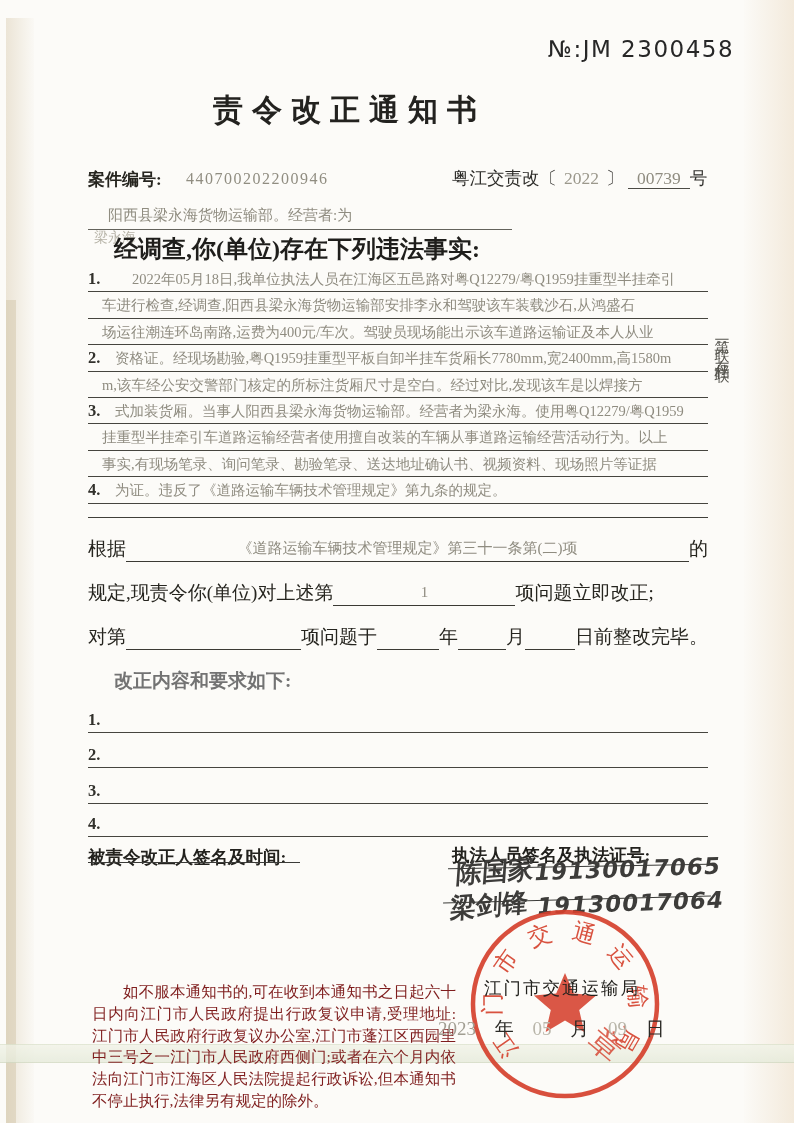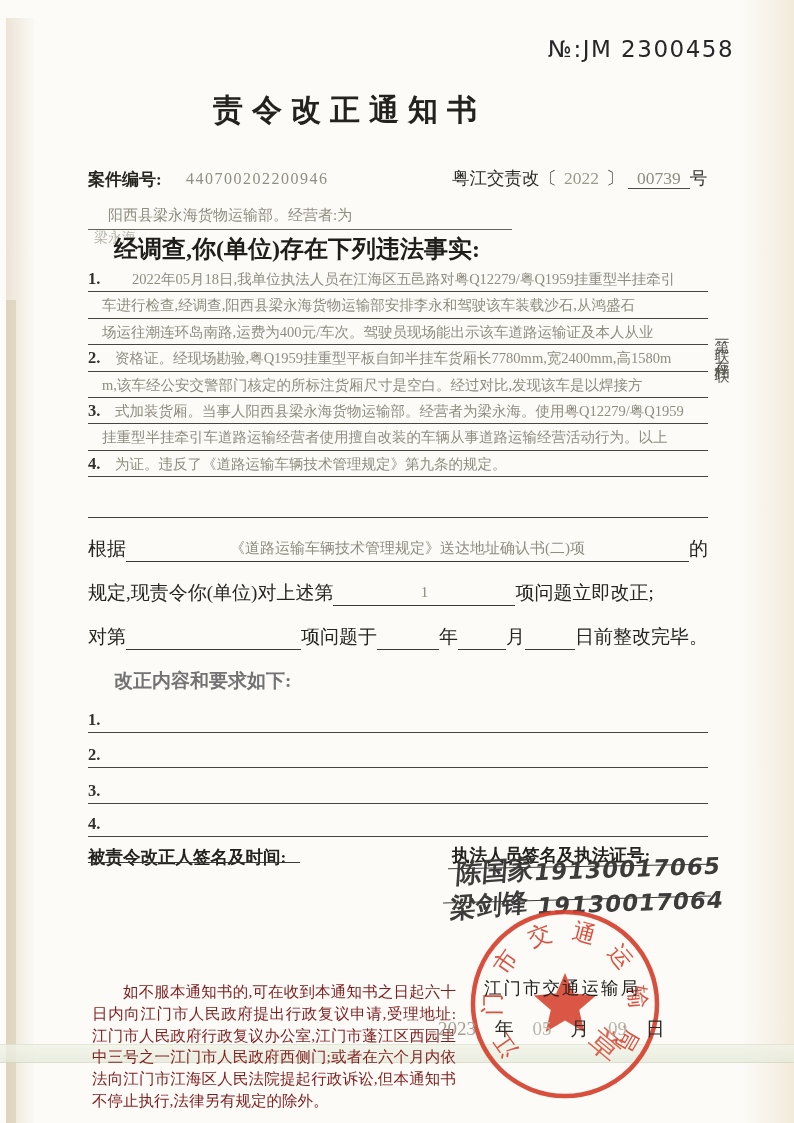--- a/index.html
+++ b/index.html
@@ -81,28 +81,29 @@
   <div class="intro">经调查,你(单位)存在下列违法事实:</div>
 
   <div class="facts">
     <div class="frow first"><span class="fnum">1.</span><span>2022年05月18日,我单位执法人员在江海区五邑路对粤Q12279/粤Q1959挂重型半挂牵引</span></div>
     <div class="frow"><span>车进行检查,经调查,阳西县梁永海货物运输部安排李永和驾驶该车装载沙石,从鸿盛石</span></div>
     <div class="frow"><span>场运往潮连环岛南路,运费为400元/车次。驾驶员现场能出示该车道路运输证及本人从业</span></div>
     <div class="frow numbered"><span class="fnum">2.</span><span>资格证。经现场勘验,粤Q1959挂重型平板自卸半挂车货厢长7780mm,宽2400mm,高1580m</span></div>
     <div class="frow"><span>m,该车经公安交警部门核定的所标注货厢尺寸是空白。经过对比,发现该车是以焊接方</span></div>
     <div class="frow numbered"><span class="fnum">3.</span><span>式加装货厢。当事人阳西县梁永海货物运输部。经营者为梁永海。使用粤Q12279/粤Q1959</span></div>
     <div class="frow"><span>挂重型半挂牵引车道路运输经营者使用擅自改装的车辆从事道路运输经营活动行为。以上</span></div>
+    <div class="frow"><span>事实,有现场笔录、询问笔录、勘验笔录、送达地址确认书、视频资料、现场照片等证据</span></div>
     <div class="frow numbered"><span class="fnum">4.</span><span>为证。违反了《道路运输车辆技术管理规定》第九条的规定。</span></div>
   </div>
 
   <div class="sep"></div>
 
   <div class="line-flex" style="top:536px;">
     <span>根据</span>
-    <span class="bl" style="flex:1;">《道路运输车辆技术管理规定》送达地址确认书(二)项</span>
+    <span class="bl" style="flex:1;">《道路运输车辆技术管理规定》第三十一条第(二)项</span>
     <span>的</span>
   </div>
 
   <div class="line-flex" style="top:580px;">
     <span>规定,现责令你(单位)对上述第</span>
     <span class="bl" style="width:182px;">1</span>
     <span>项问题立即改正;</span>
   </div>
 
   <div class="line-flex" style="top:624px;">

